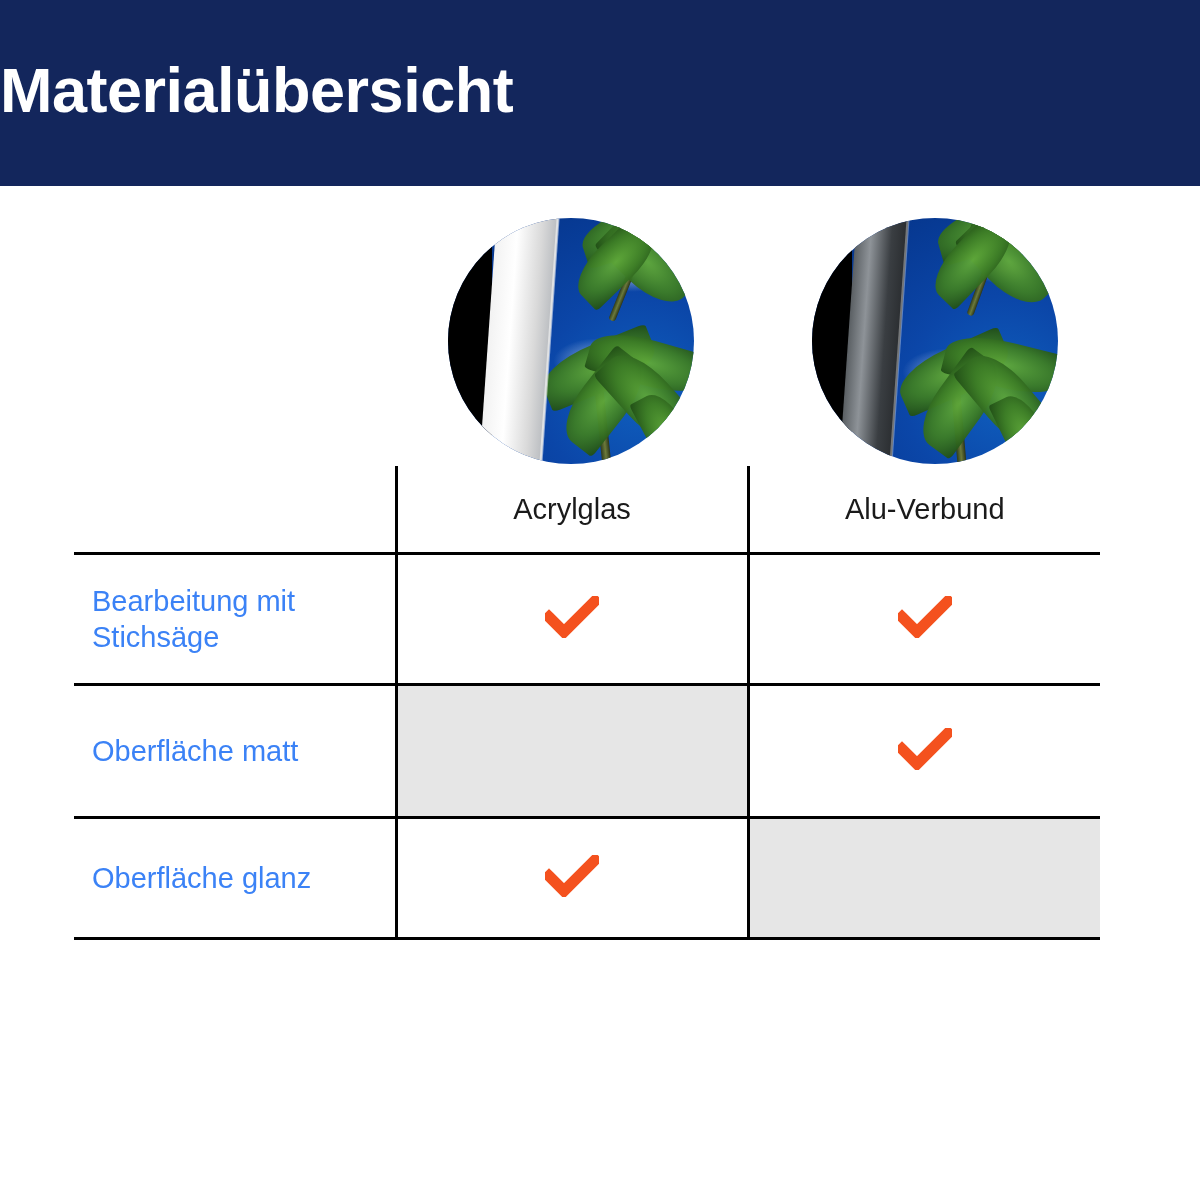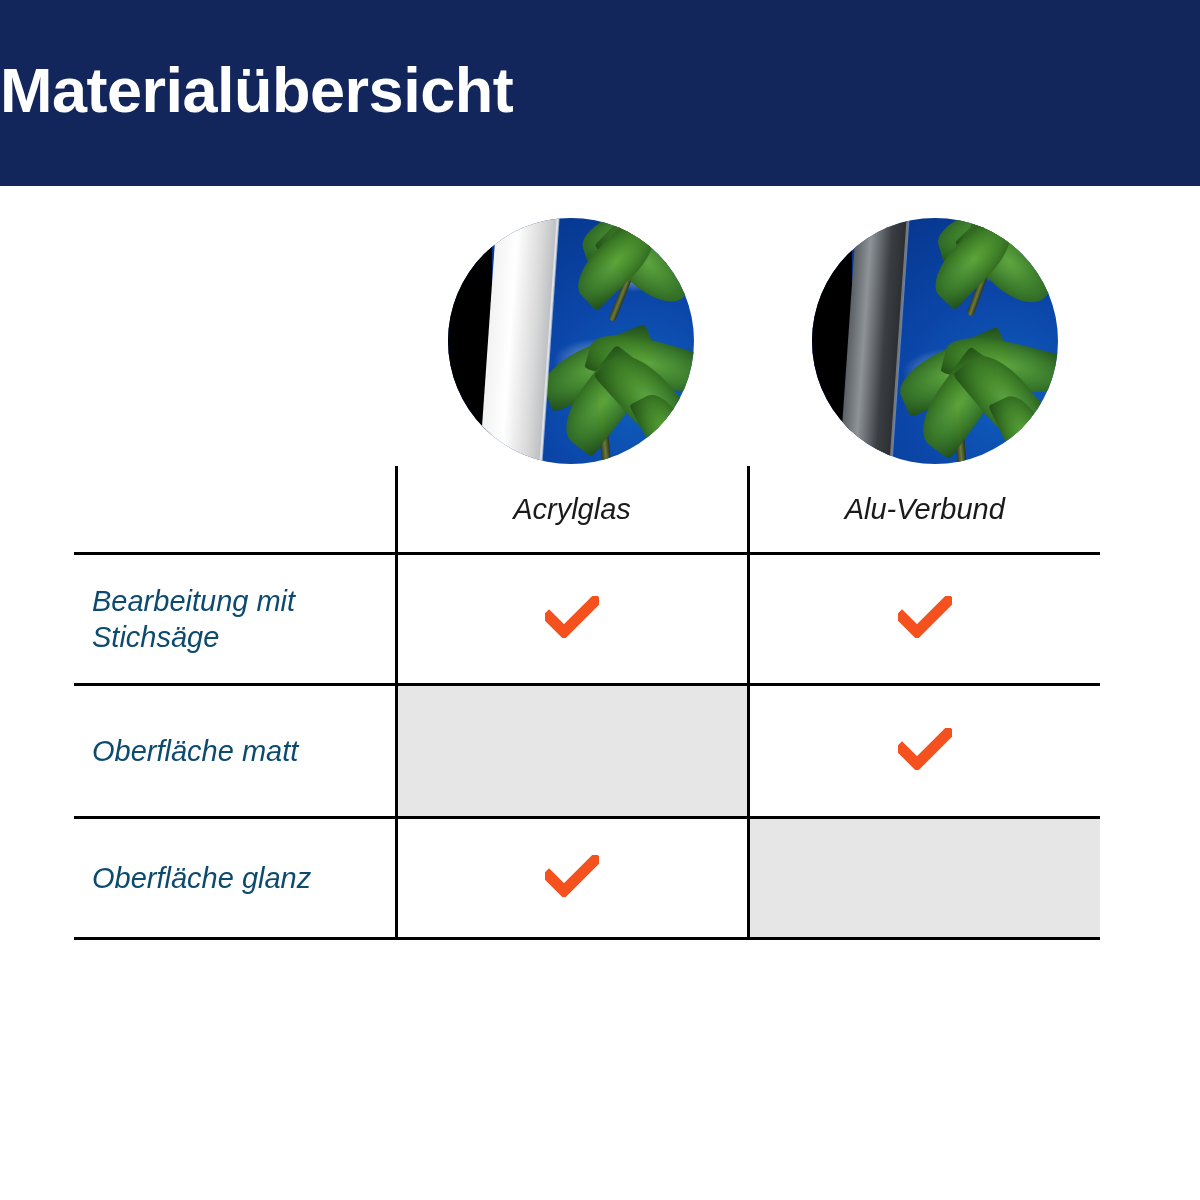--- a/index.html
+++ b/index.html
@@ -94,21 +94,20 @@
     position: absolute;
     top: 0; bottom: 0;
     width: 3px;
     background: rgba(255,255,255,0.55);
   }
 
   
   .table-wrap {
     position: relative;
     width: 1100px;
-    font-style: italic;
   }
   table.matrix {
     border-collapse: collapse;
     table-layout: fixed;
     width: 1026px;
     margin: 0 0 0 74px;
   }
   table.matrix col.c0 { width: 322px; }
   table.matrix col.c1 { width: 352px; }
   table.matrix col.c2 { width: 352px; }
@@ -130,21 +129,21 @@
   }
   .head-row th.first-head {
     border-bottom: 3px solid #000000;
   }
 
   .body-row td {
     border-bottom: 3px solid #000000;
   }
   .body-row td.label {
     font-size: 29px;
-    color: #0c4a6e;
+    color: #3b82f6;
     text-align: left;
     padding-left: 18px;
     line-height: 1.25;
   }
   .body-row td.cell {
     border-left: 3px solid #000000;
     text-align: center;
   }
   .r1 td { height: 128px; }
   .r2 td { height: 130px; }

